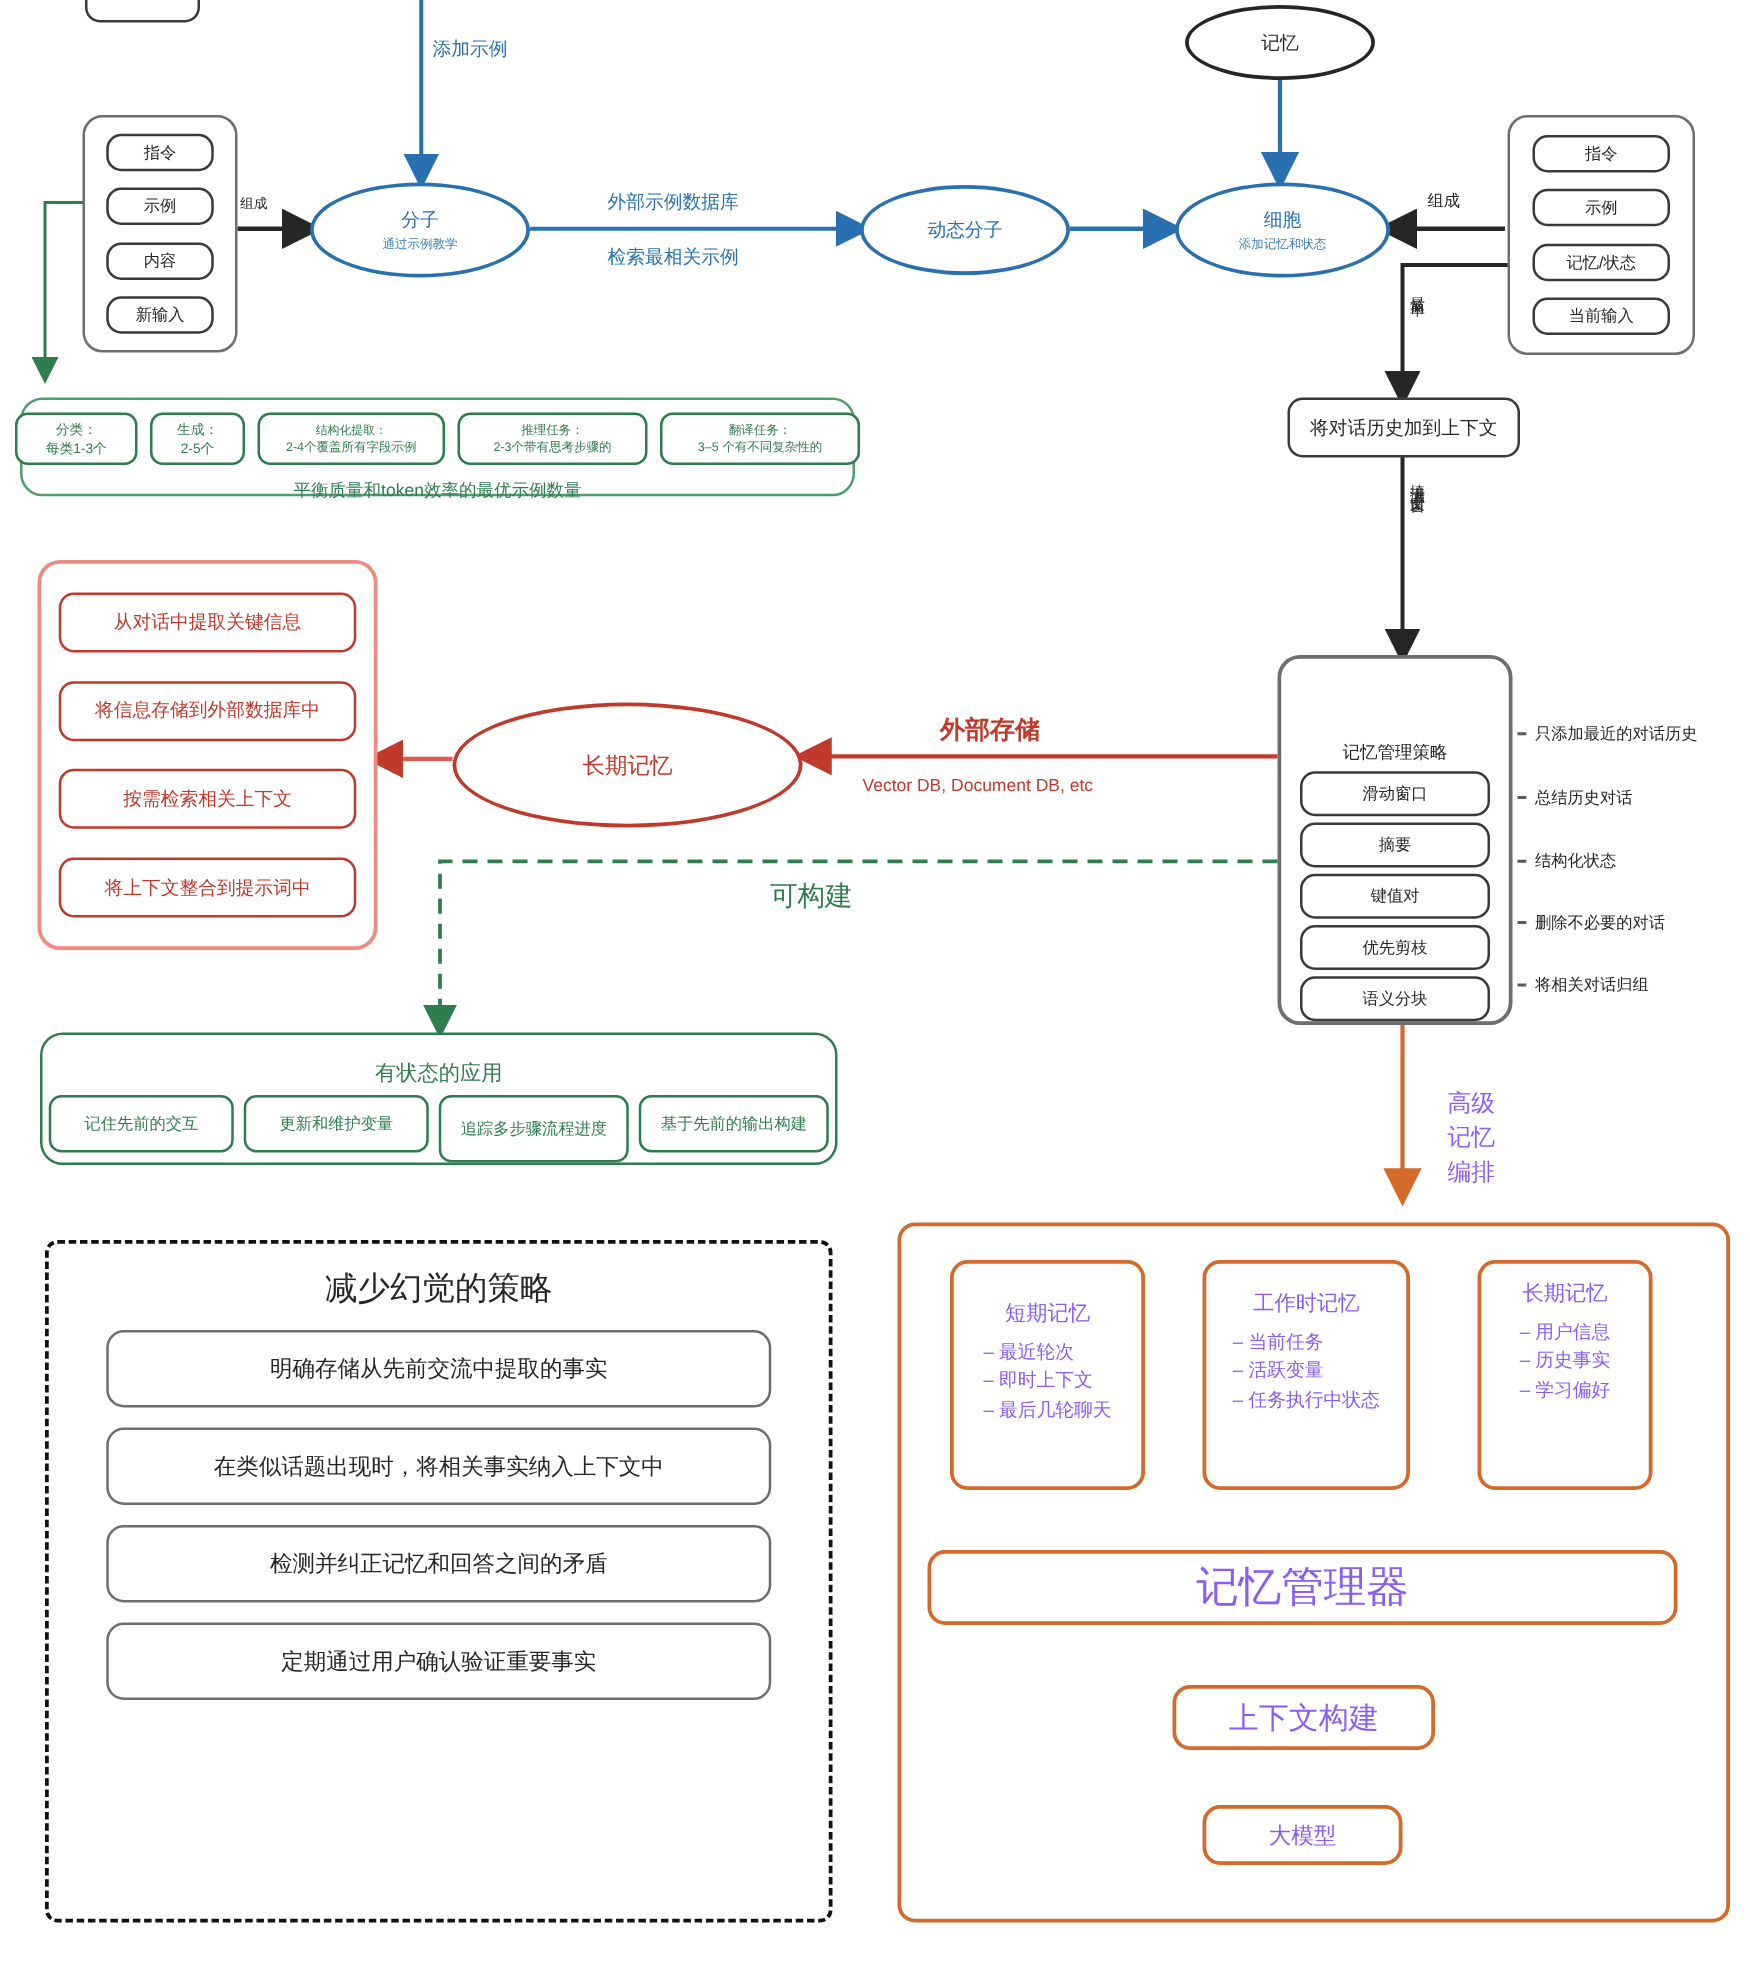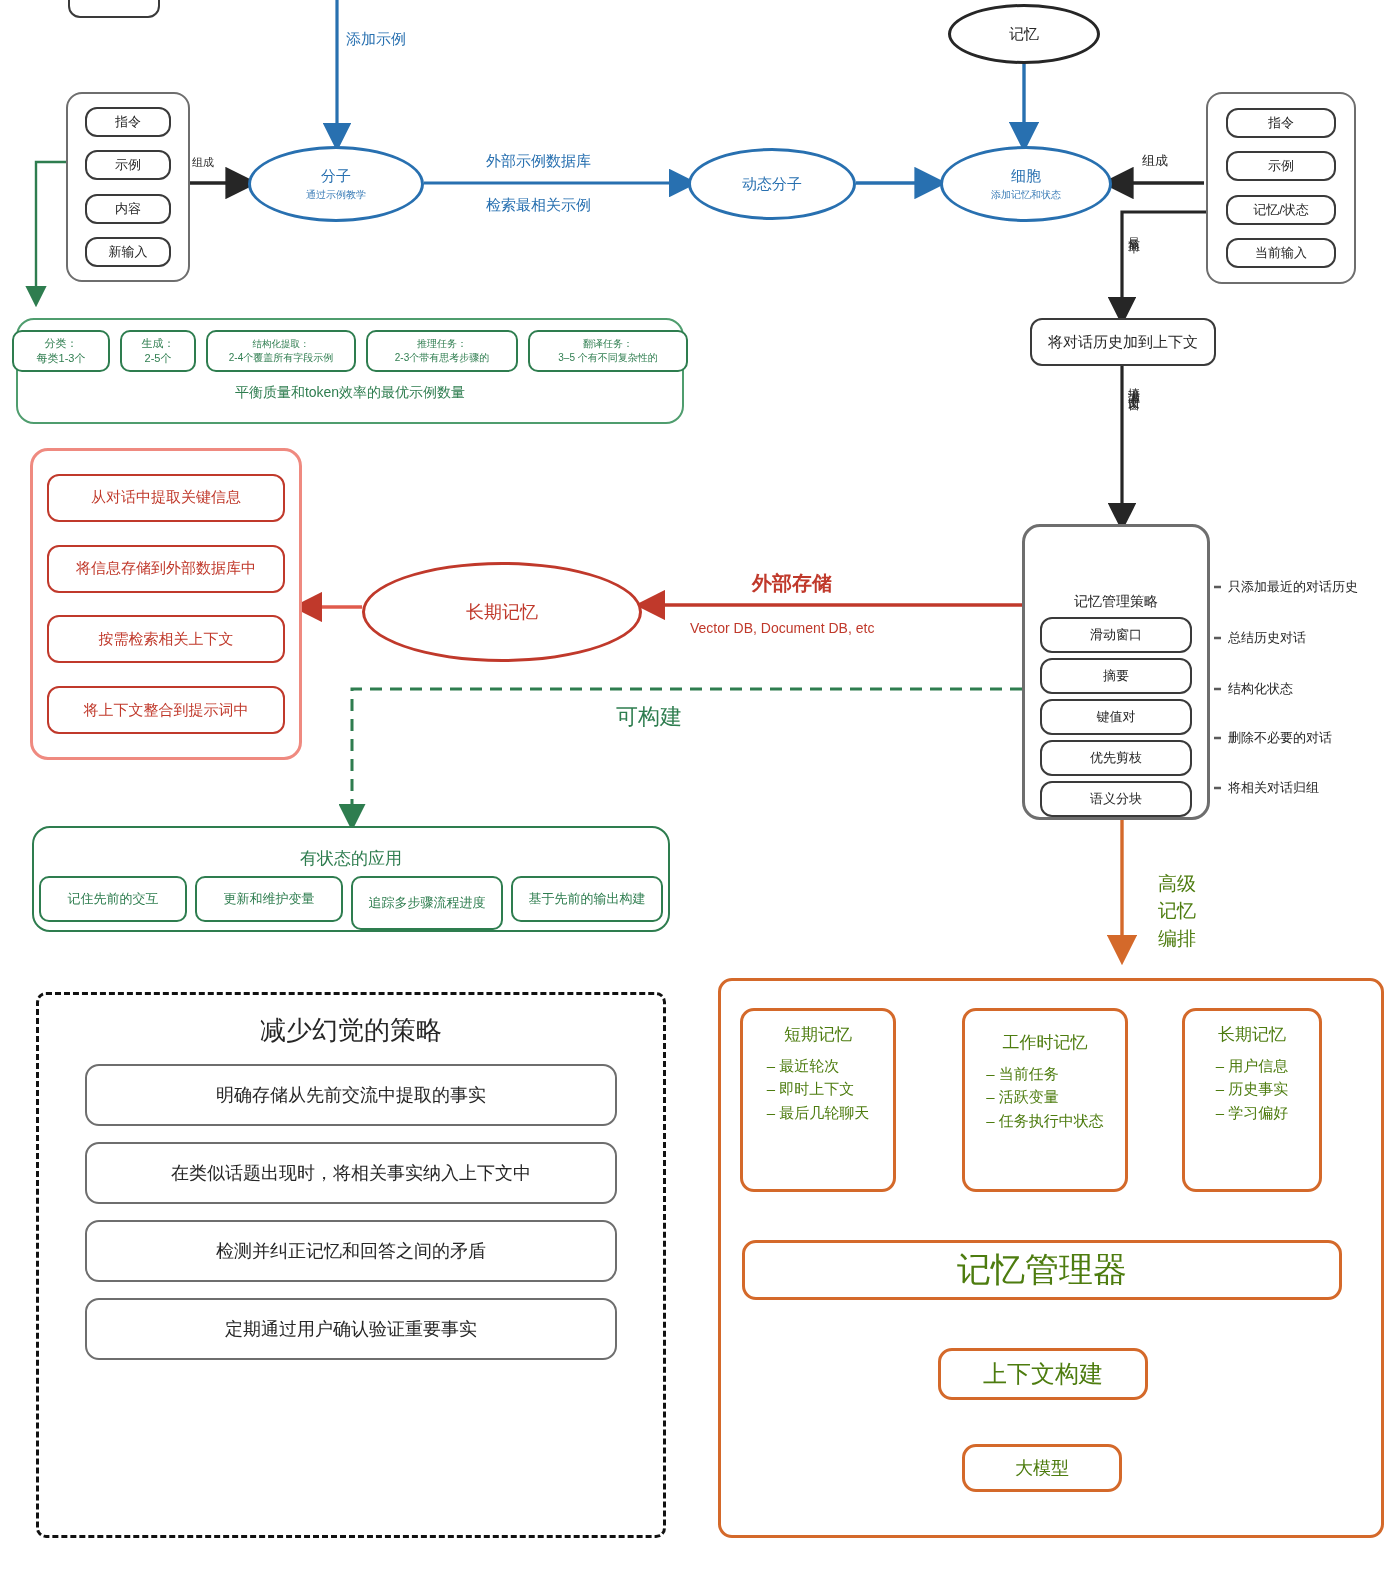--- a/index.html
+++ b/index.html
@@ -13,21 +13,21 @@
   .lbl{position:absolute;white-space:pre;}
 
   
   .rbox{border:2.5px solid #3a3a3a;border-radius:12px;background:#fff;}
   .rbox.thin{border-width:2px;}
   .rbox.grey{border-color:#6e6e6e;}
 
   .blue  {color:#2870b0;}
   .red   {color:#c0392b;}
   .green {color:#2e7d4f;}
-  .orange{color:#4d7c0f;}
+  .orange{color:#8b5cf6;}
   .black {color:#262626;}
 
   .ellipse{border-radius:50%;background:#fff;}
 
   
   .t-s{font-size:13px;}
   .t-m{font-size:15px;}
   .t-l{font-size:18px;}
   .t-xl{font-size:24px;}
   .t-xxl{font-size:34px;}
@@ -166,21 +166,21 @@
   <div class="lbl black t-s" style="left:1142px;top:152px;">组成</div>
 
   <div class="lbl black vtext" style="left:1128px;top:228px;font-size:12px;">最简单</div>
 
   <div class="node rbox" style="left:1030px;top:318px;width:186px;height:48px;">
     <span class="t-m black">将对话历史加到上下文</span>
   </div>
 
   <div class="lbl black vtext" style="left:1128px;top:378px;font-size:12px;">填满上下文窗口</div>
 
-  <div class="node" style="left:16px;top:318px;width:668px;height:106px;border:2px solid #4f9d6e;border-radius:18px;justify-content:flex-start;padding-top:10px;">
+  <div class="node" style="left:16px;top:318px;width:668px;height:79px;border:2px solid #4f9d6e;border-radius:18px;justify-content:flex-start;padding-top:10px;">
     <div style="display:flex;gap:10px;align-items:stretch;">
       <div class="node rbox thin" style="position:relative;left:0;top:0;width:98px;height:42px;border-color:#2e7d4f;border-radius:10px;">
         <span class="green" style="font-size:11px;">分类：</span>
         <span class="green" style="font-size:11px;">每类1-3个</span>
       </div>
       <div class="node rbox thin" style="position:relative;left:0;top:0;width:76px;height:42px;border-color:#2e7d4f;border-radius:10px;">
         <span class="green" style="font-size:11px;">生成：</span>
         <span class="green" style="font-size:11px;">2-5个</span>
       </div>
       <div class="node rbox thin" style="position:relative;left:0;top:0;width:150px;height:42px;border-color:#2e7d4f;border-radius:10px;">
@@ -281,21 +281,21 @@
     <div class="node rbox grey" style="position:relative;left:0;top:0;width:532px;height:62px;margin-bottom:16px;border-radius:14px;">
       <span class="t-l black">检测并纠正记忆和回答之间的矛盾</span>
     </div>
     <div class="node rbox grey" style="position:relative;left:0;top:0;width:532px;height:62px;border-radius:14px;">
       <span class="t-l black">定期通过用户确认验证重要事实</span>
     </div>
   </div>
 
   <div class="node" style="left:718px;top:978px;width:666px;height:560px;border:3px solid #d4692a;border-radius:14px;justify-content:flex-start;"></div>
 
-  <div class="node rbox" style="left:740px;top:1008px;width:156px;height:184px;border-color:#d4692a;border-width:3px;border-radius:14px;justify-content:flex-start;padding-top:12px;">
+  <div class="node rbox" style="left:760px;top:1008px;width:156px;height:184px;border-color:#d4692a;border-width:3px;border-radius:14px;justify-content:flex-start;padding-top:28px;">
     <div class="orange" style="font-size:17px;margin-bottom:8px;">短期记忆</div>
     <ul class="dash orange">
       <li>最近轮次</li>
       <li>即时上下文</li>
       <li>最后几轮聊天</li>
     </ul>
   </div>
 
   <div class="node rbox" style="left:962px;top:1008px;width:166px;height:184px;border-color:#d4692a;border-width:3px;border-radius:14px;justify-content:flex-start;padding-top:20px;">
     <div class="orange" style="font-size:17px;margin-bottom:8px;">工作时记忆</div>

